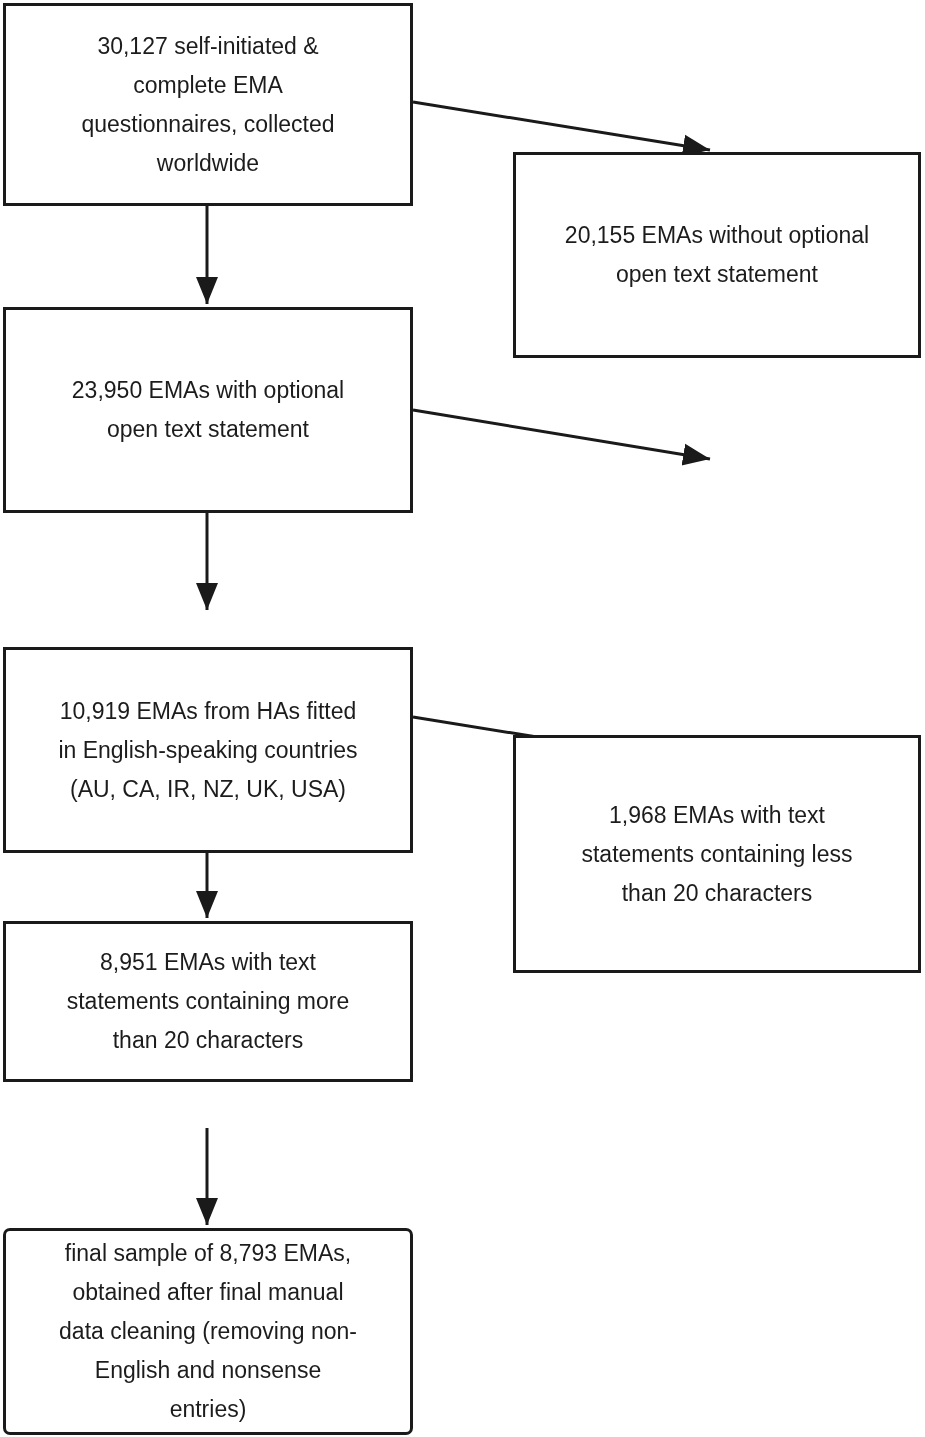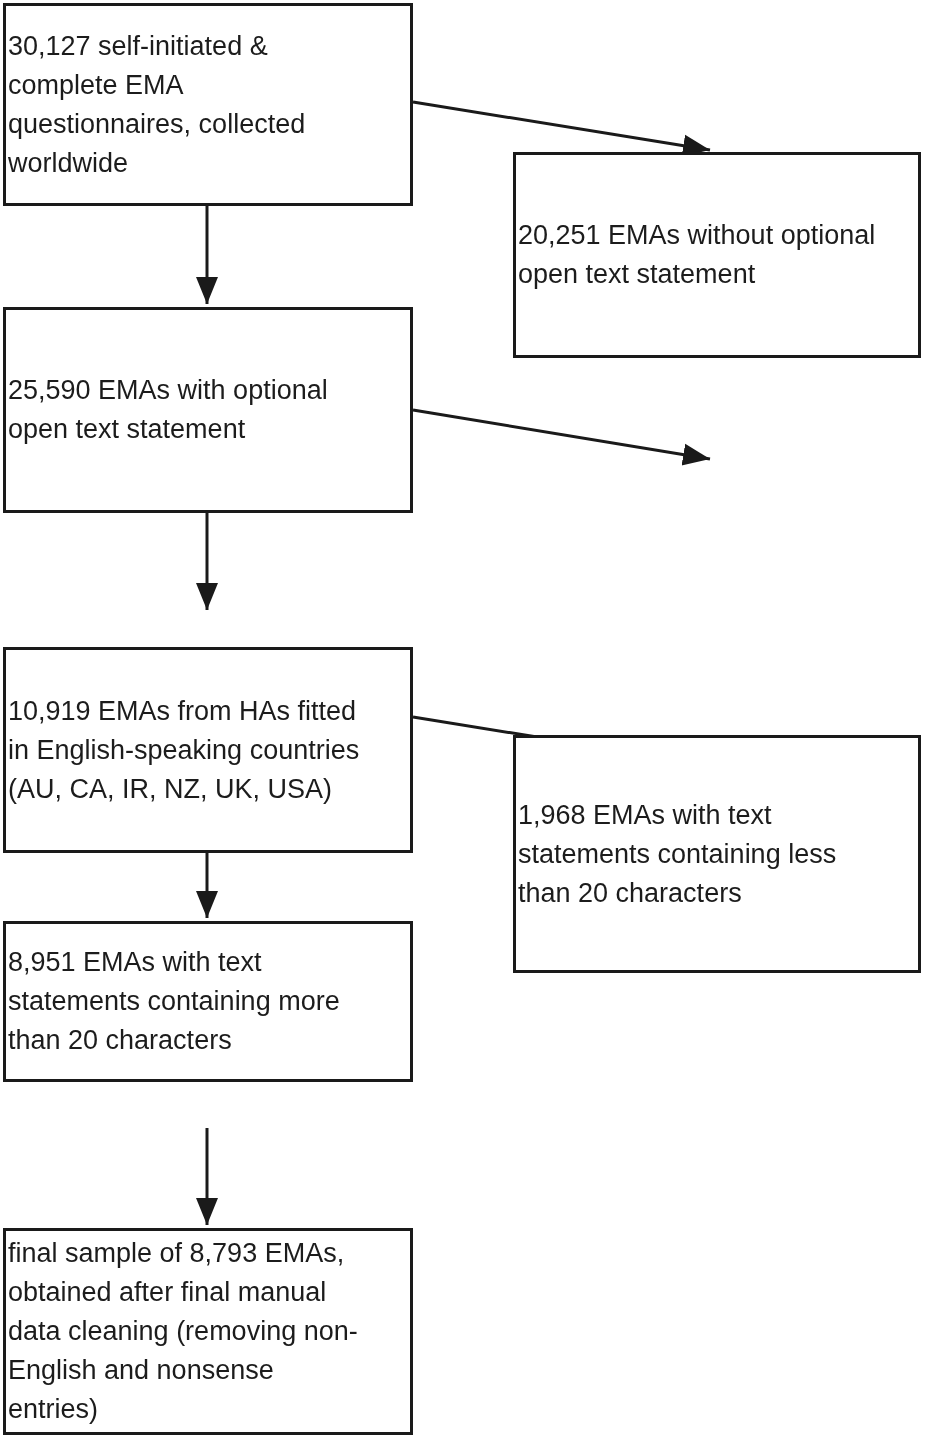--- a/index.html
+++ b/index.html
@@ -33,32 +33,33 @@
     box-sizing:border-box;
     border:3px solid var(--line);
     background:var(--bg);
     display:flex;
     align-items:center;
     justify-content:center;
   }
   .box-text{
     width:100%;
     padding:0 2px;
+    text-align:center;
     white-space:pre-line;
-    font-size:27px;
+    font-size:23px;
     line-height:39px;
     color:var(--text);
   }
   .col-left{left:3px;width:410px;}
   .col-right{left:513px;width:408px;}
   .b1{top:3px;height:203px;}
   .b2{top:307px;height:206px;}
   .b3{top:647px;height:206px;}
   .b4{top:921px;height:161px;}
-  .b5{top:1228px;height:207px;}
+  .b5{top:1228px;height:207px;border-radius:7px;}
   .e1{top:152px;height:206px;}
   .e2{top:461px;height:206px;}
   .e3{top:735px;height:238px;}
 </style>
 </head>
 <body>
 
 <div class="canvas">
 
   <svg class="arrows" viewBox="0 0 925 1437" xmlns="http://www.w3.org/2000/svg">
@@ -77,21 +78,21 @@
   </svg>
 
   <div class="box col-left b1">
     <div class="box-text">30,127 self-initiated &amp;
 complete EMA
 questionnaires, collected
 worldwide</div>
   </div>
 
   <div class="box col-left b2">
-    <div class="box-text">25,590 EMAs with optional
+    <div class="box-text">23,950 EMAs with optional
 open text statement</div>
   </div>
 
   <div class="box col-left b3">
     <div class="box-text">10,919 EMAs from HAs fitted
 in English-speaking countries
 (AU, CA, IR, NZ, UK, USA)</div>
   </div>
 
   <div class="box col-left b4">
@@ -102,21 +103,21 @@
 
   <div class="box col-left b5">
     <div class="box-text">final sample of 8,793 EMAs,
 obtained after final manual
 data cleaning (removing non-
 English and nonsense
 entries)</div>
   </div>
 
   <div class="box col-right e1">
-    <div class="box-text">20,251 EMAs without optional
+    <div class="box-text">20,155 EMAs without optional
 open text statement</div>
   </div>
 
 
   <div class="box col-right e3">
     <div class="box-text">1,968 EMAs with text
 statements containing less
 than 20 characters</div>
   </div>
 

